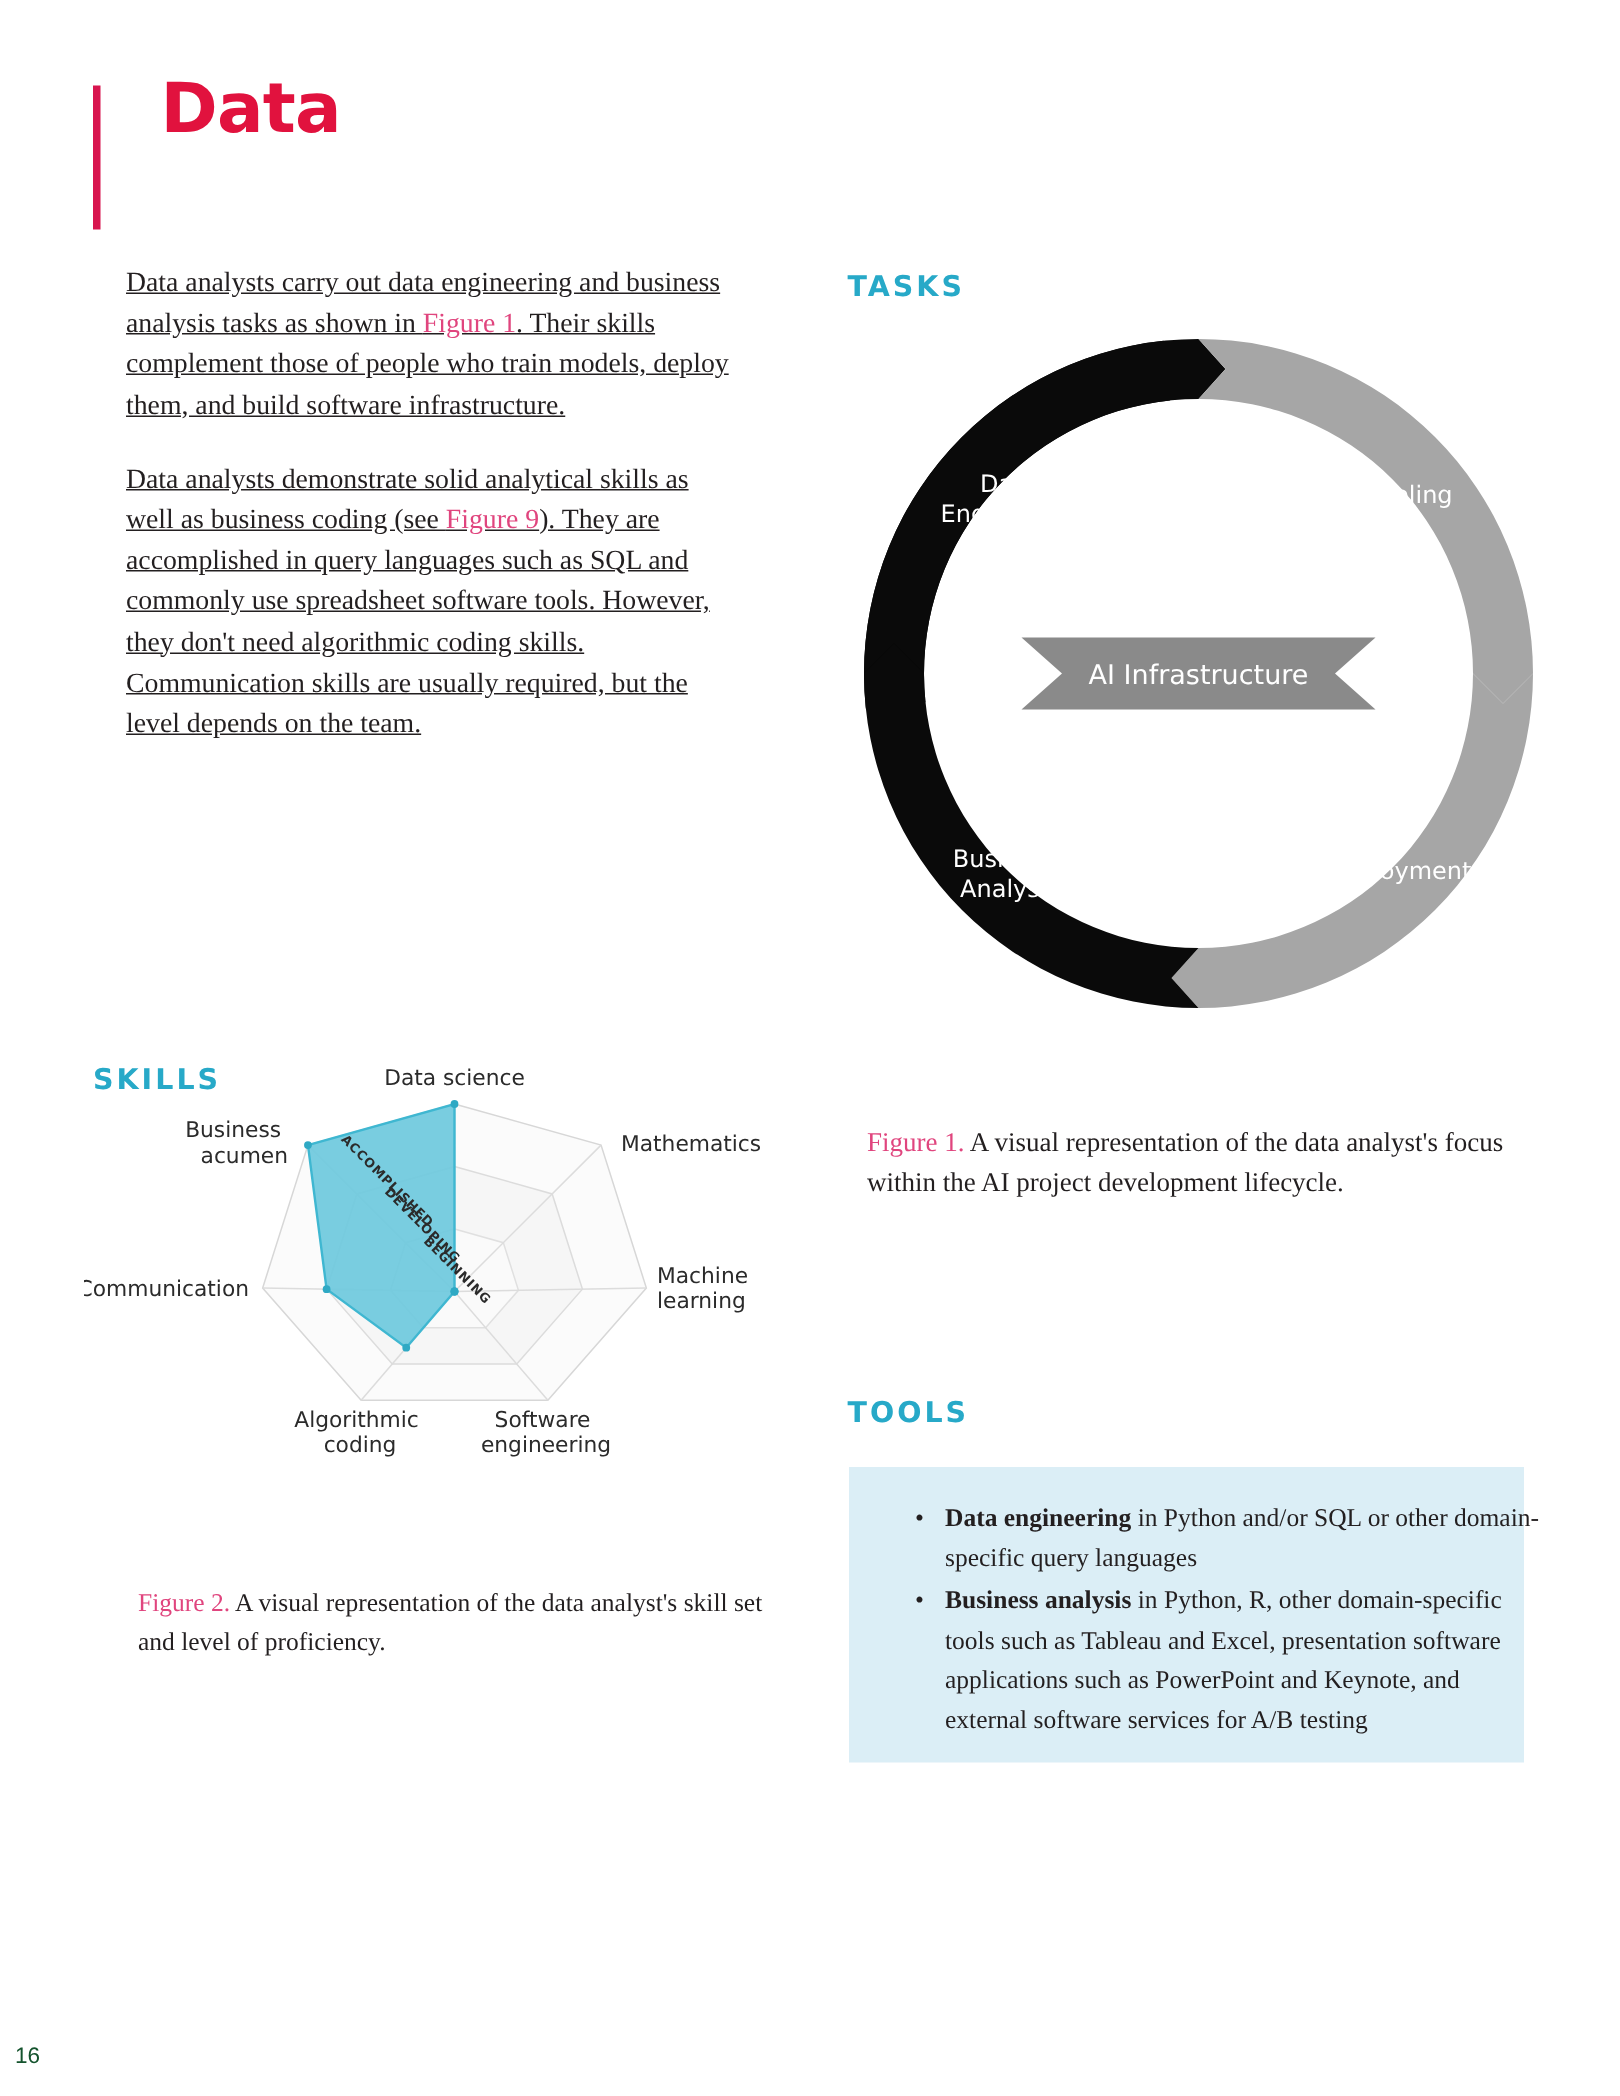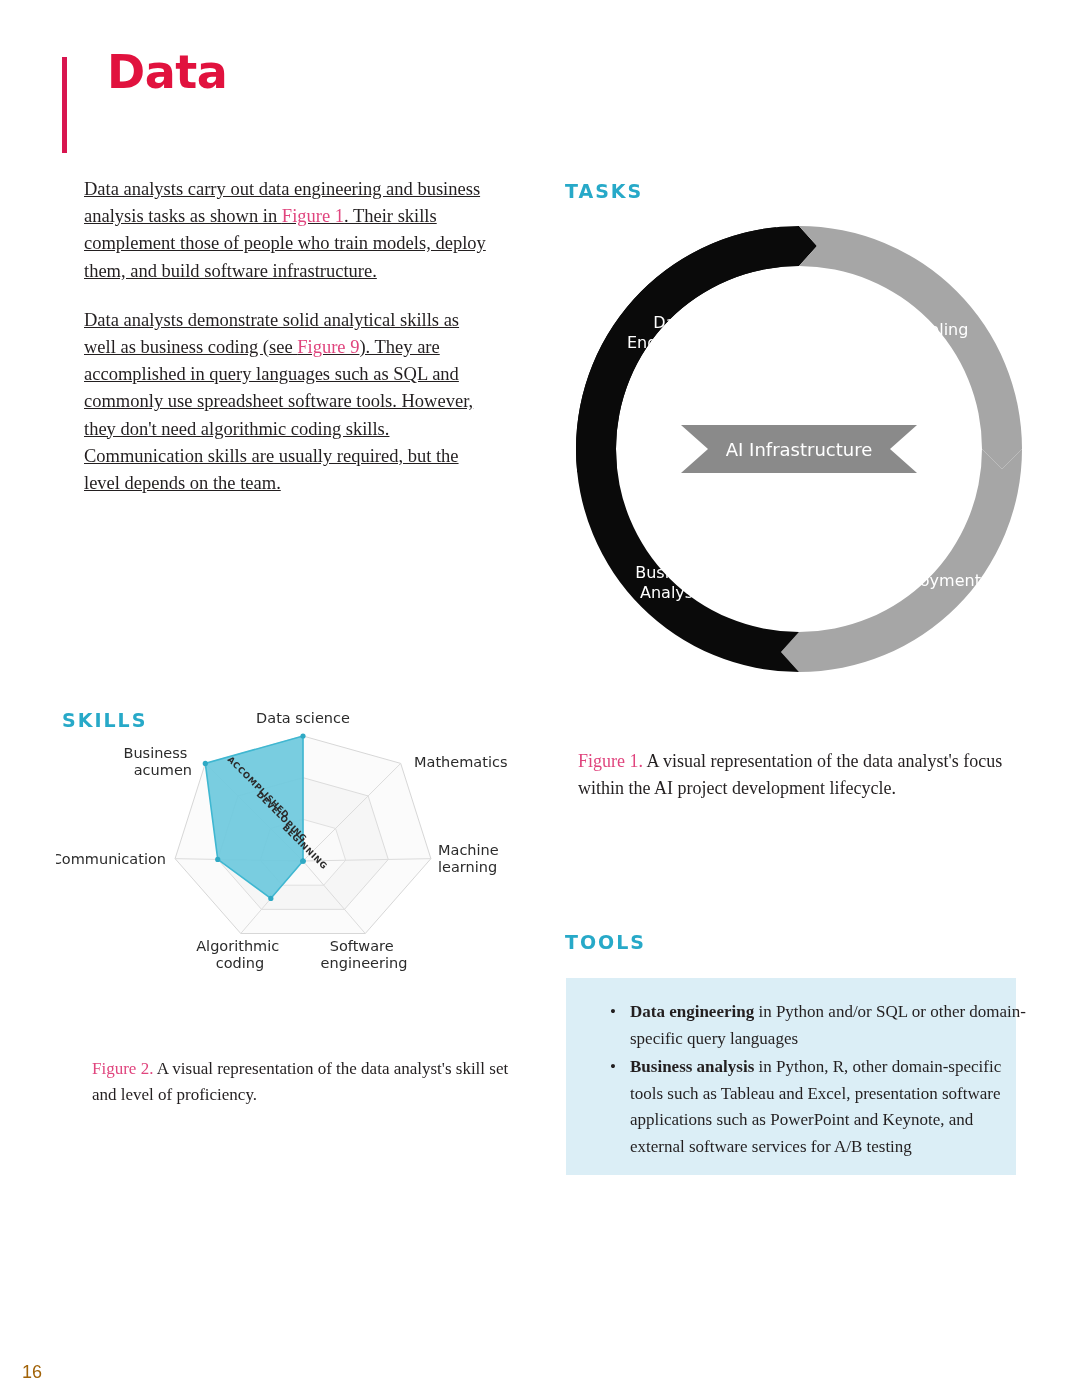--- a/index.html
+++ b/index.html
@@ -150,25 +150,25 @@
     left: -20px;
     top: 0;
     font-size: 17px;
     line-height: 1.56;
   }
   .tools-list li b { font-weight: 700; }
 
   
   .page-number {
     position: absolute;
-    left: 22px;
+    left: 10px;
     top: 1362px;
     font-family: "Liberation Sans", sans-serif;
-    font-size: 18px;
-    color: #a16207;
+    font-size: 15px;
+    color: #14532d;
   }
 
   
   svg text {
     font-family: "DejaVu Sans", sans-serif;
   }
 </style>
 </head>
 <body>
 

